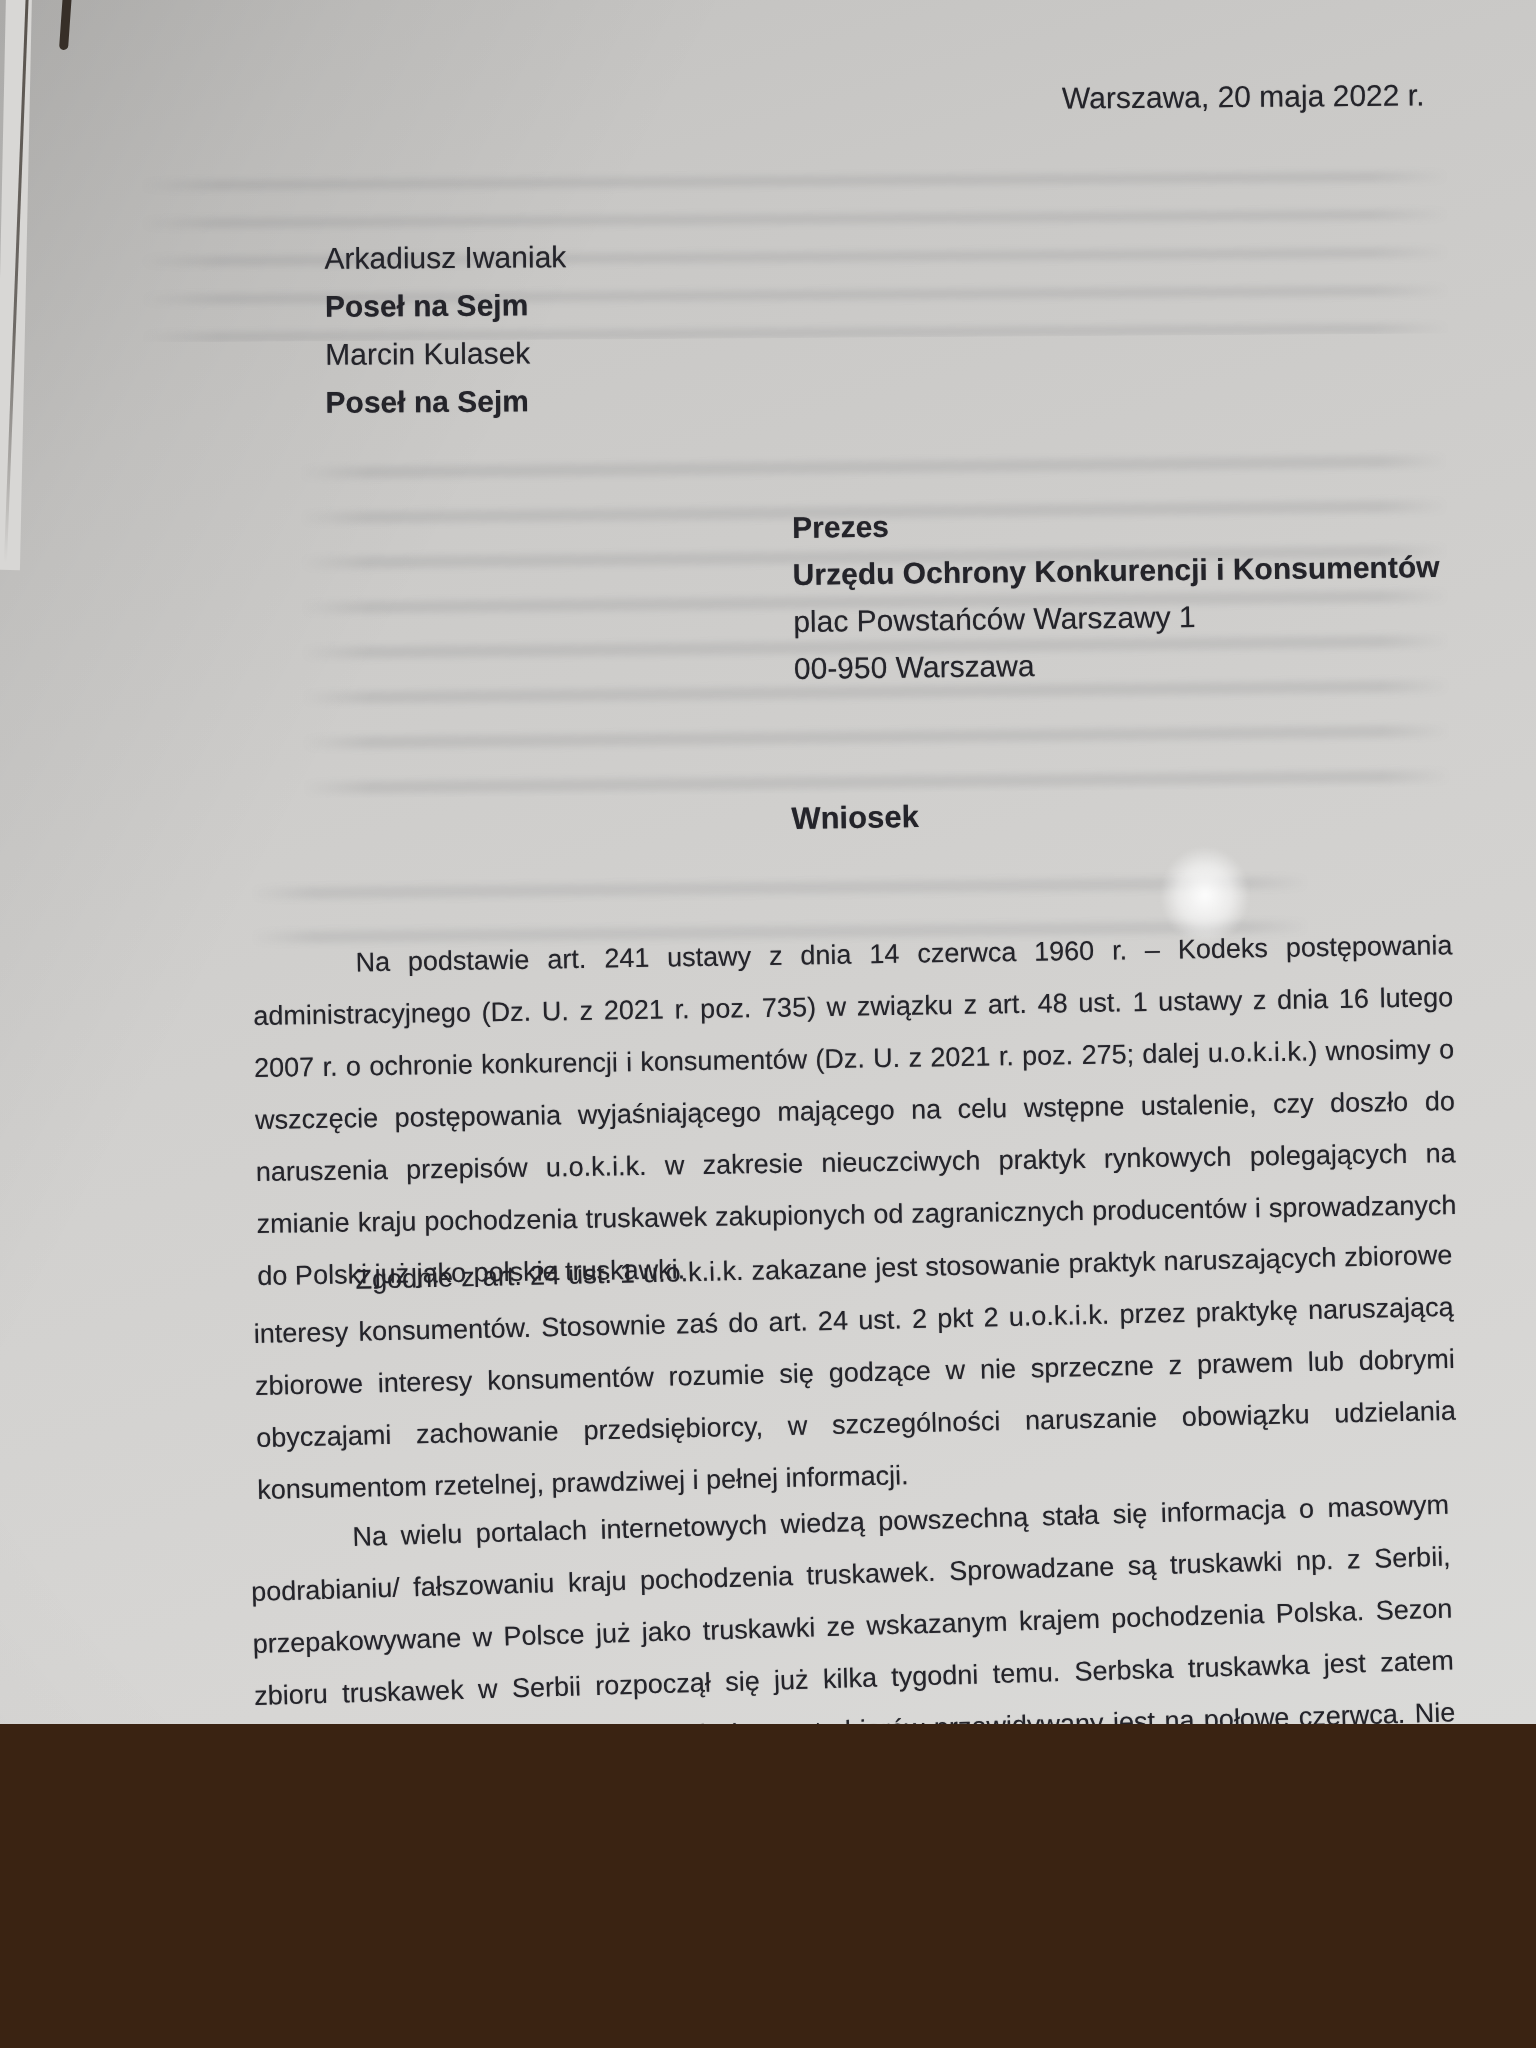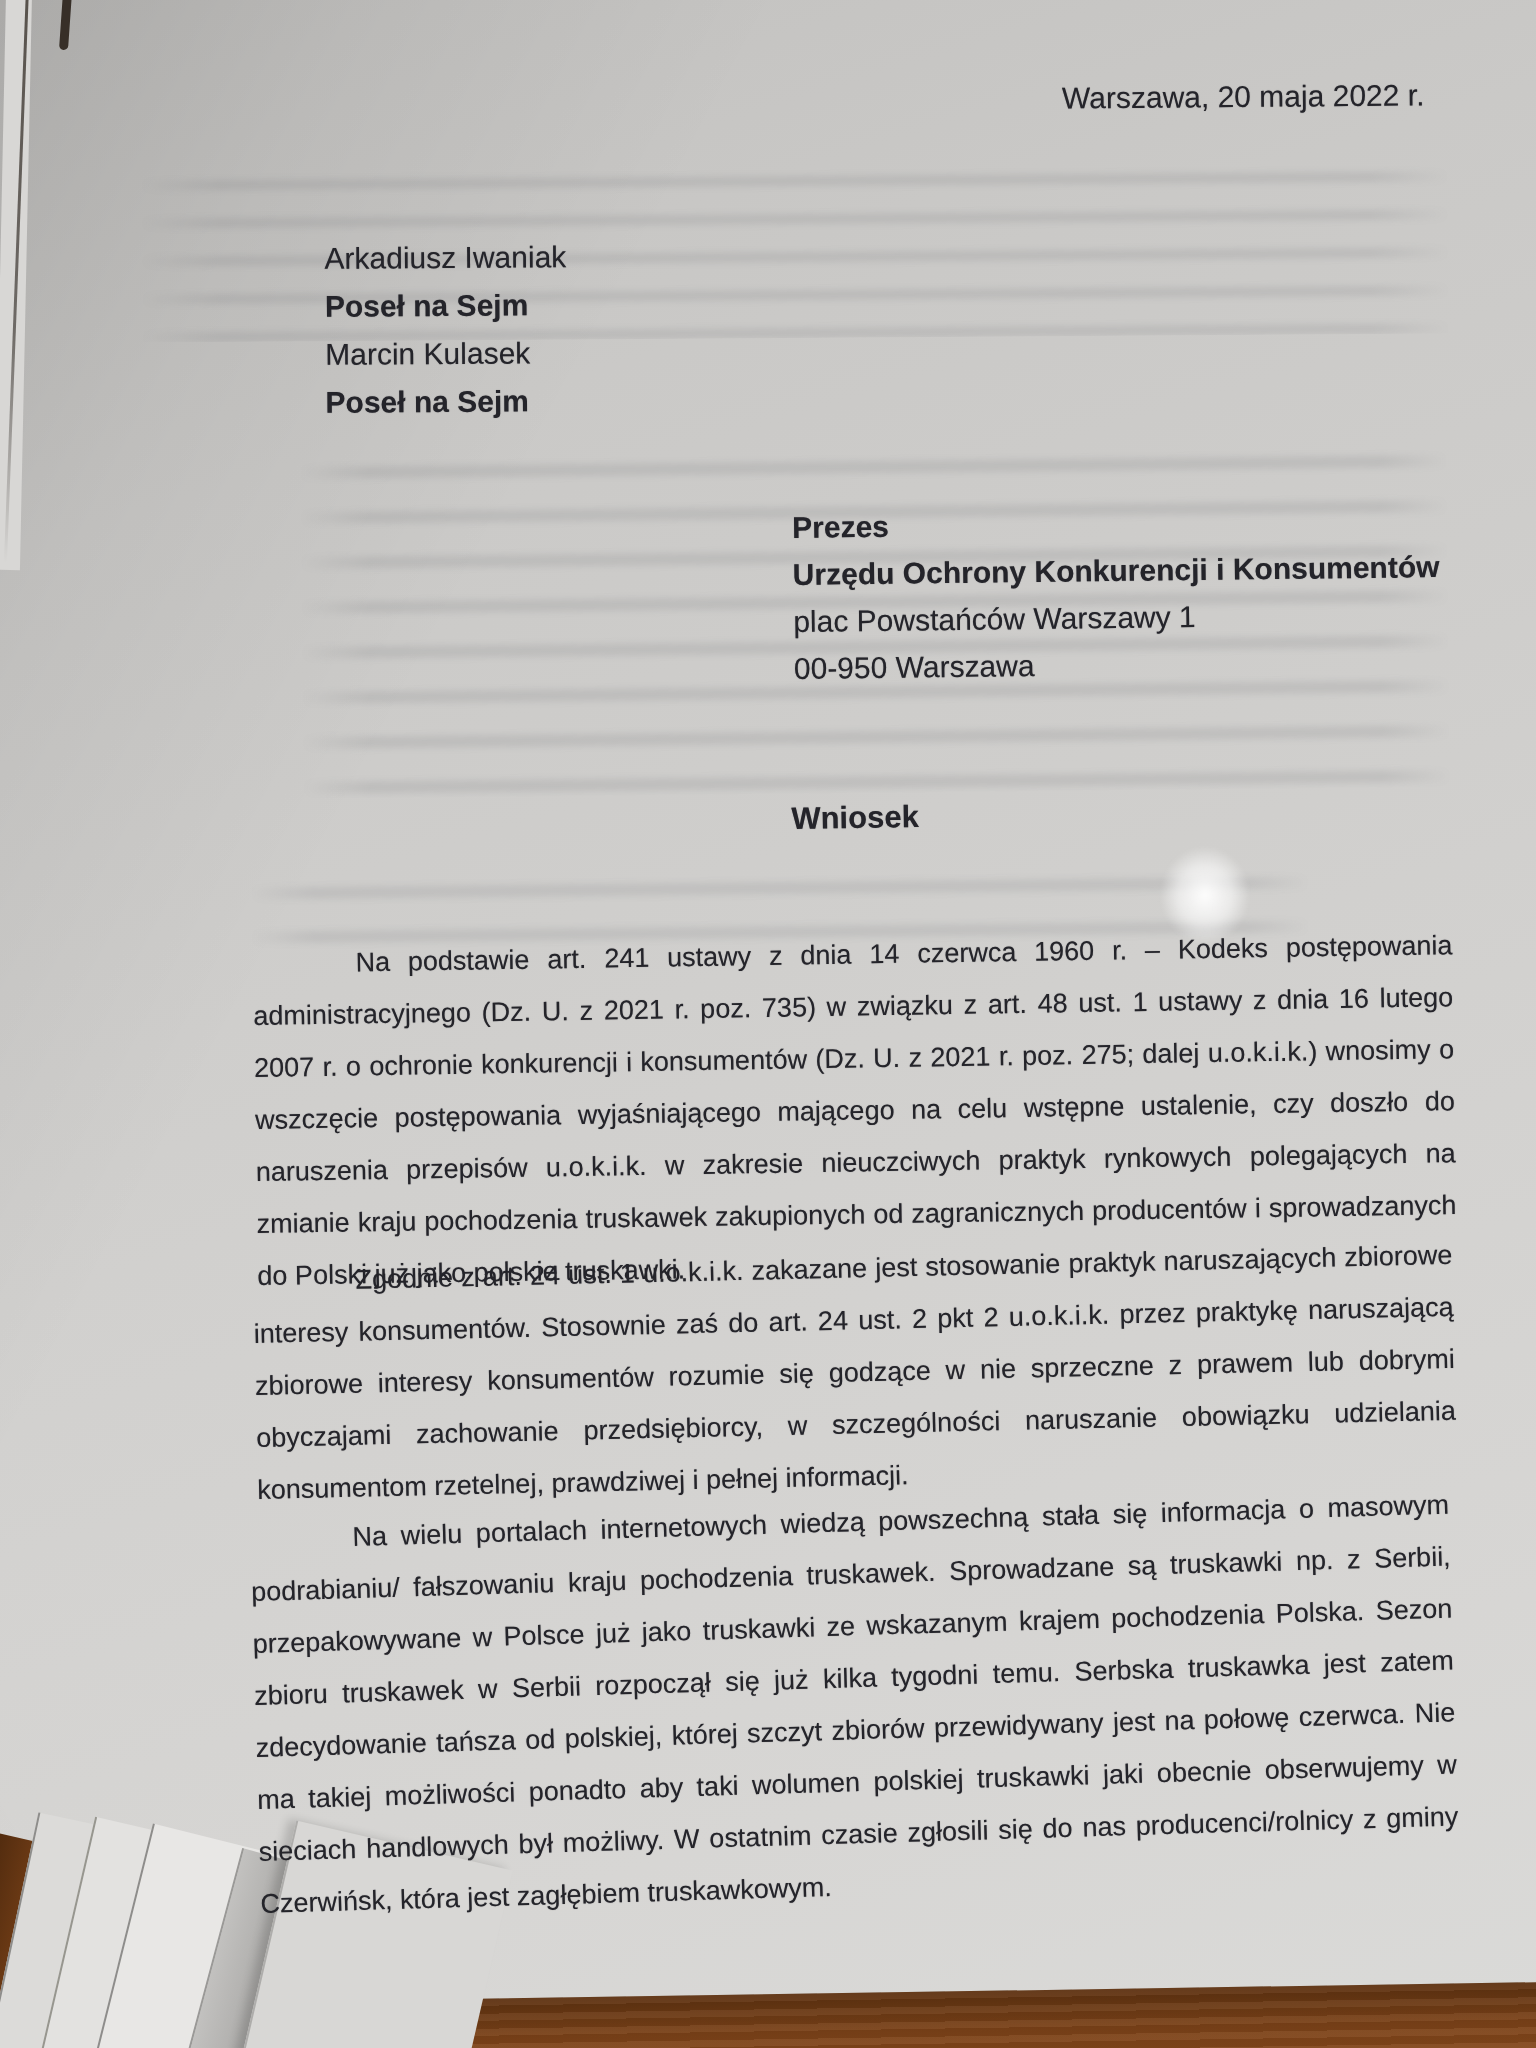--- a/index.html
+++ b/index.html
@@ -1,17 +1,17 @@
 <!DOCTYPE html>
 <html><head>
 <meta charset="utf-8">
 <style>
   html,body{margin:0;padding:0;background:#3a2312;}
   #canvas{
-    position:relative;width:1536px;height:2048px;overflow:hidden;
+    position:relative;width:1536px;height:1724px;overflow:hidden;
     font-family:"Liberation Sans",sans-serif;
     background:linear-gradient(163deg,#c2c1bf 0%,#cac9c7 22%,#d1d0ce 52%,#d7d6d4 82%,#dadad8 100%);
   }
   
   .shade-topleft{position:absolute;inset:0;background:linear-gradient(118deg,rgba(0,0,0,.12) 0%,rgba(0,0,0,.05) 14%,rgba(0,0,0,0) 30%);}
   .vignette{position:absolute;inset:0;background:radial-gradient(130% 130% at 62% 42%,rgba(0,0,0,0) 58%,rgba(0,0,0,.07) 100%);}
 
   
   .ghost{position:absolute;filter:blur(3px);opacity:.5;
     -webkit-mask-image:linear-gradient(90deg,transparent 0,#000 6%,#000 94%,transparent 100%);

